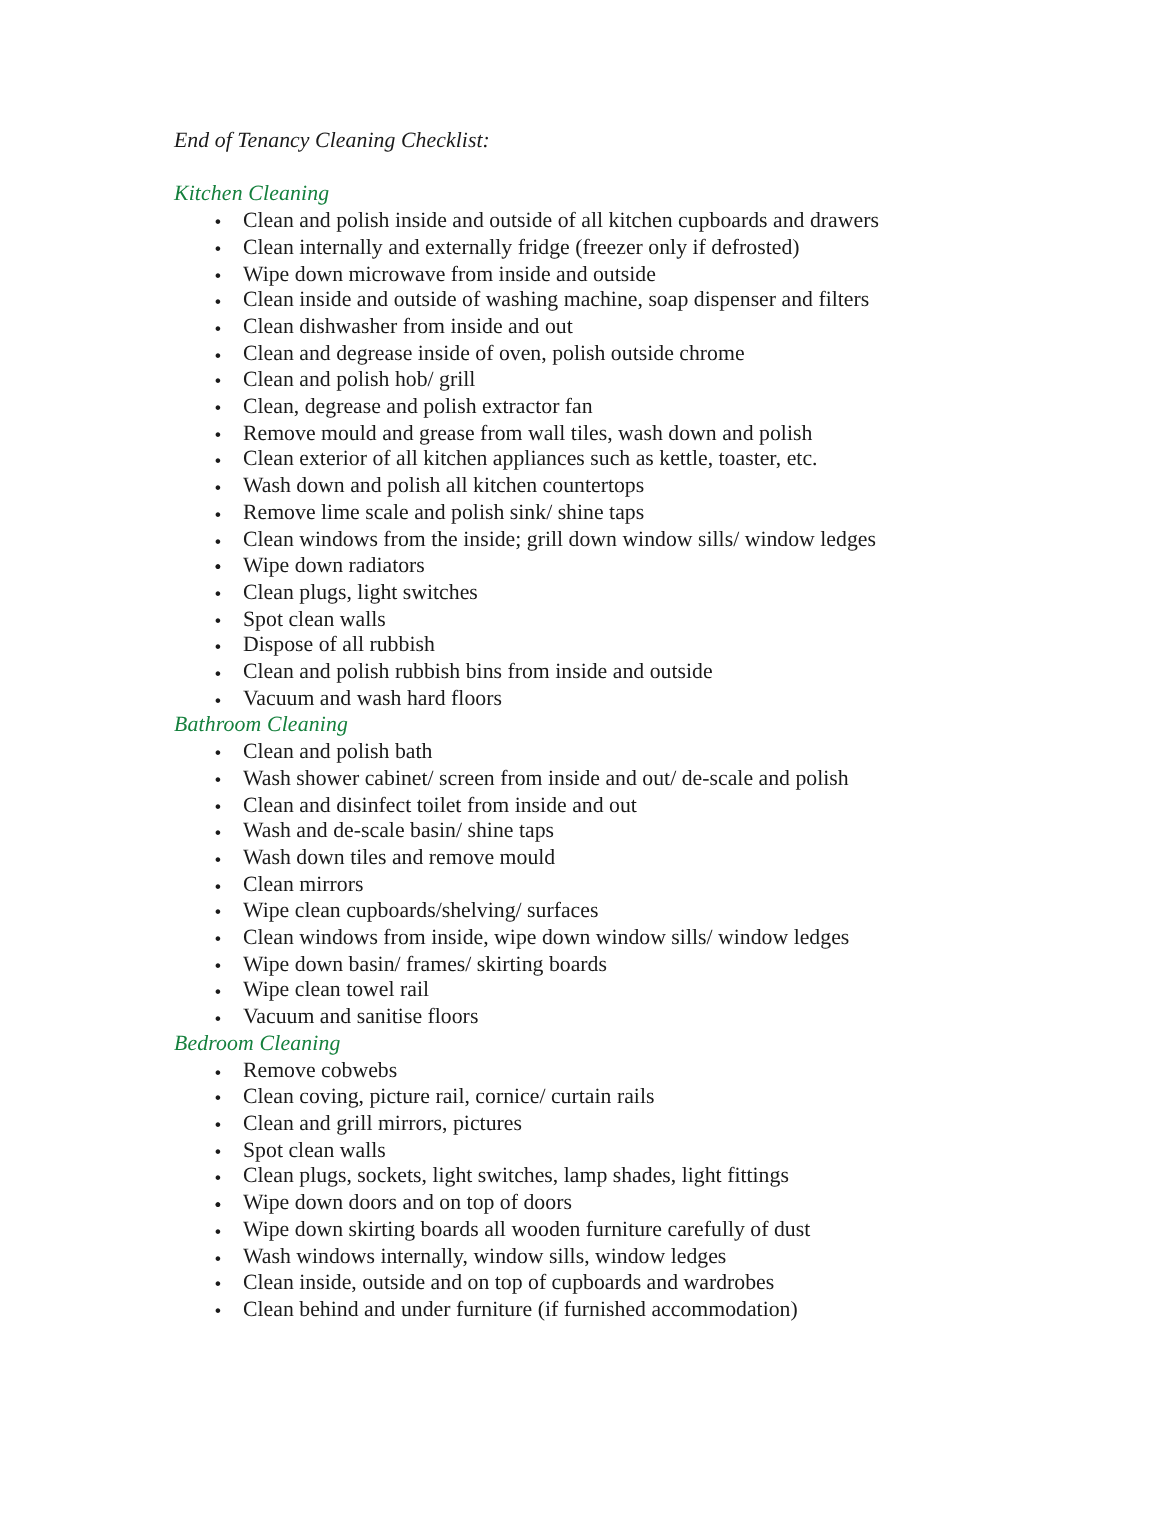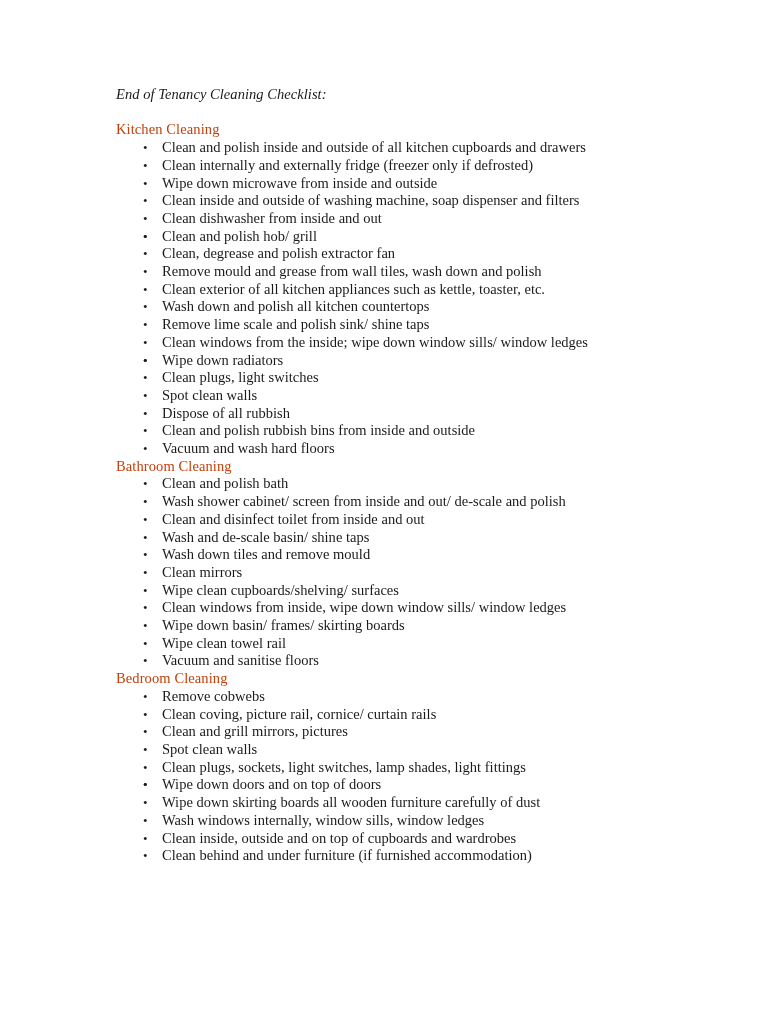--- a/index.html
+++ b/index.html
@@ -51,25 +51,26 @@
   .section {
     margin: 0;
     padding: 0;
   }
 
   .section-heading {
     font-family: "Liberation Serif", "DejaVu Serif", serif;
     font-size: 14.5px;
     line-height: 17.7px;
     font-weight: 400;
-    color: #c2410c;
+    color: #15803d;
     margin: 0;
     padding: 0;
     letter-spacing: 0.1px;
     white-space: nowrap;
+    font-style: italic;
   }
 
   ul.check-list {
     list-style: none;
     margin: 0;
     padding: 0;
   }
 
   ul.check-list li {
     position: relative;
@@ -110,28 +111,28 @@
 
     <div id="sections-container">
         <div class="section">
           <h2 class="section-heading">Kitchen Cleaning</h2>
           <ul class="check-list">
             <li><span class="bullet">•</span><span class="item-text">Clean and polish inside and outside of all kitchen cupboards and drawers</span></li>
             <li><span class="bullet">•</span><span class="item-text">Clean internally and externally fridge (freezer only if defrosted)</span></li>
             <li><span class="bullet">•</span><span class="item-text">Wipe down microwave from inside and outside</span></li>
             <li><span class="bullet">•</span><span class="item-text">Clean inside and outside of washing machine, soap dispenser and filters</span></li>
             <li><span class="bullet">•</span><span class="item-text">Clean dishwasher from inside and out</span></li>
-            <li><span class="bullet">•</span></li>
+            <li><span class="bullet">•</span><span class="item-text">Clean and degrease inside of oven, polish outside chrome</span></li>
             <li><span class="bullet">•</span><span class="item-text">Clean and polish hob/ grill</span></li>
             <li><span class="bullet">•</span><span class="item-text">Clean, degrease and polish extractor fan</span></li>
             <li><span class="bullet">•</span><span class="item-text">Remove mould and grease from wall tiles, wash down and polish</span></li>
             <li><span class="bullet">•</span><span class="item-text">Clean exterior of all kitchen appliances such as kettle, toaster, etc.</span></li>
             <li><span class="bullet">•</span><span class="item-text">Wash down and polish all kitchen countertops</span></li>
             <li><span class="bullet">•</span><span class="item-text">Remove lime scale and polish sink/ shine taps</span></li>
-            <li><span class="bullet">•</span><span class="item-text">Clean windows from the inside; wipe down window sills/ window ledges</span></li>
+            <li><span class="bullet">•</span><span class="item-text">Clean windows from the inside; grill down window sills/ window ledges</span></li>
             <li><span class="bullet">•</span></li>
             <li><span class="bullet">•</span><span class="item-text">Wipe down radiators</span></li>
             <li><span class="bullet">•</span><span class="item-text">Clean plugs, light switches</span></li>
             <li><span class="bullet">•</span><span class="item-text">Spot clean walls</span></li>
             <li><span class="bullet">•</span><span class="item-text">Dispose of all rubbish</span></li>
             <li><span class="bullet">•</span><span class="item-text">Clean and polish rubbish bins from inside and outside</span></li>
             <li><span class="bullet">•</span><span class="item-text">Vacuum and wash hard floors</span></li>
           </ul>
         </div>
         <div class="section">

